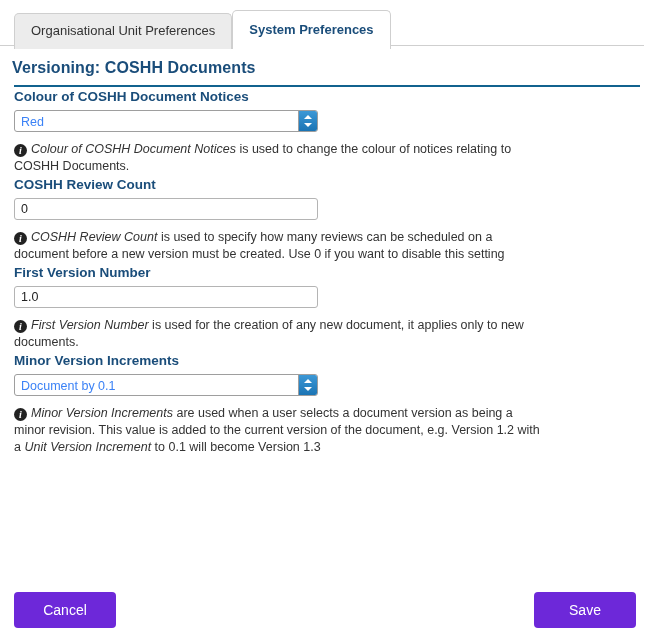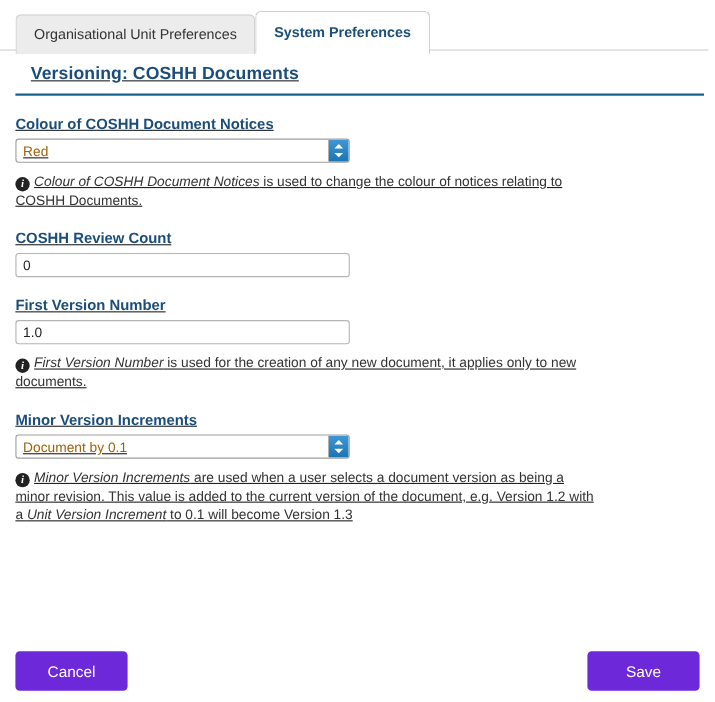--- a/index.html
+++ b/index.html
@@ -13,21 +13,20 @@
     font-family: "Liberation Sans", sans-serif;
     font-size: 13px;
     color: #222222;
     overflow: hidden;
   }
   .page {
     position: relative;
     width: 650px;
     height: 638px;
     box-sizing: border-box;
-    text-decoration: underline;
   }
 
   
   .tabstrip {
     position: relative;
     height: 46px;
     padding: 10px 0 0 14px;
     box-sizing: border-box;
   }
   .tabstrip::after {
@@ -67,38 +66,38 @@
     position: absolute;
     left: 0;
     right: 0;
     bottom: -1px;
     height: 2px;
     background: #ffffff;
   }
 
   
   .section-heading {
-    margin: 13px 14px 0 28px;
+    margin: 13px 14px 0 12px;
     color: #1a4d7a;
     font-size: 16px;
     font-weight: bold;
     letter-spacing: 0.1px;
   }
   .heading-rule {
     margin: 8px 10px 0 14px;
     height: 2px;
     background: #11628e;
   }
 
   
   .form {
     padding: 0 14px;
   }
   .field {
-    margin-top: 18px;
+    margin-top: 2px;
   }
   .field-label {
     color: #1a4d7a;
     font-size: 13.5px;
     font-weight: bold;
     margin-bottom: 6px;
   }
   .control {
     position: relative;
     width: 304px;
@@ -123,21 +122,21 @@
     height: 22px;
     border: 1px solid #9e9e9e;
     border-radius: 3px;
     background: #ffffff;
   }
   .select-wrap .select-value {
     display: block;
     padding: 3px 26px 3px 6px;
     font-size: 12.5px;
     line-height: 16px;
-    color: #a16207;
+    color: #3b82f6;
     white-space: nowrap;
     overflow: hidden;
   }
   .select-arrow {
     position: absolute;
     top: 0;
     right: 0;
     width: 18px;
     height: 20px;
     background: linear-gradient(#3c98d6, #1b74b4);
@@ -247,20 +246,23 @@
       <div class="help">
         <span class="info-icon">i</span><em>Colour of COSHH Document Notices</em><span> is used to change the colour of notices relating to COSHH Documents.</span>
       </div>
     </div>
 
     <div class="field">
       <div class="field-label">COSHH Review Count</div>
       <div class="control">
         <input class="text-input" type="text" value="0" style="">
       </div>
+      <div class="help">
+        <span class="info-icon">i</span><em>COSHH Review Count</em><span> is used to specify how many reviews can be scheduled on a document before a new version must be created. Use 0 if you want to disable this setting</span>
+      </div>
     </div>
 
     <div class="field">
       <div class="field-label">First Version Number</div>
       <div class="control">
         <input class="text-input" type="text" value="1.0" style="">
       </div>
       <div class="help">
         <span class="info-icon">i</span><em>First Version Number</em><span> is used for the creation of any new document, it applies only to new documents.</span>
       </div>

